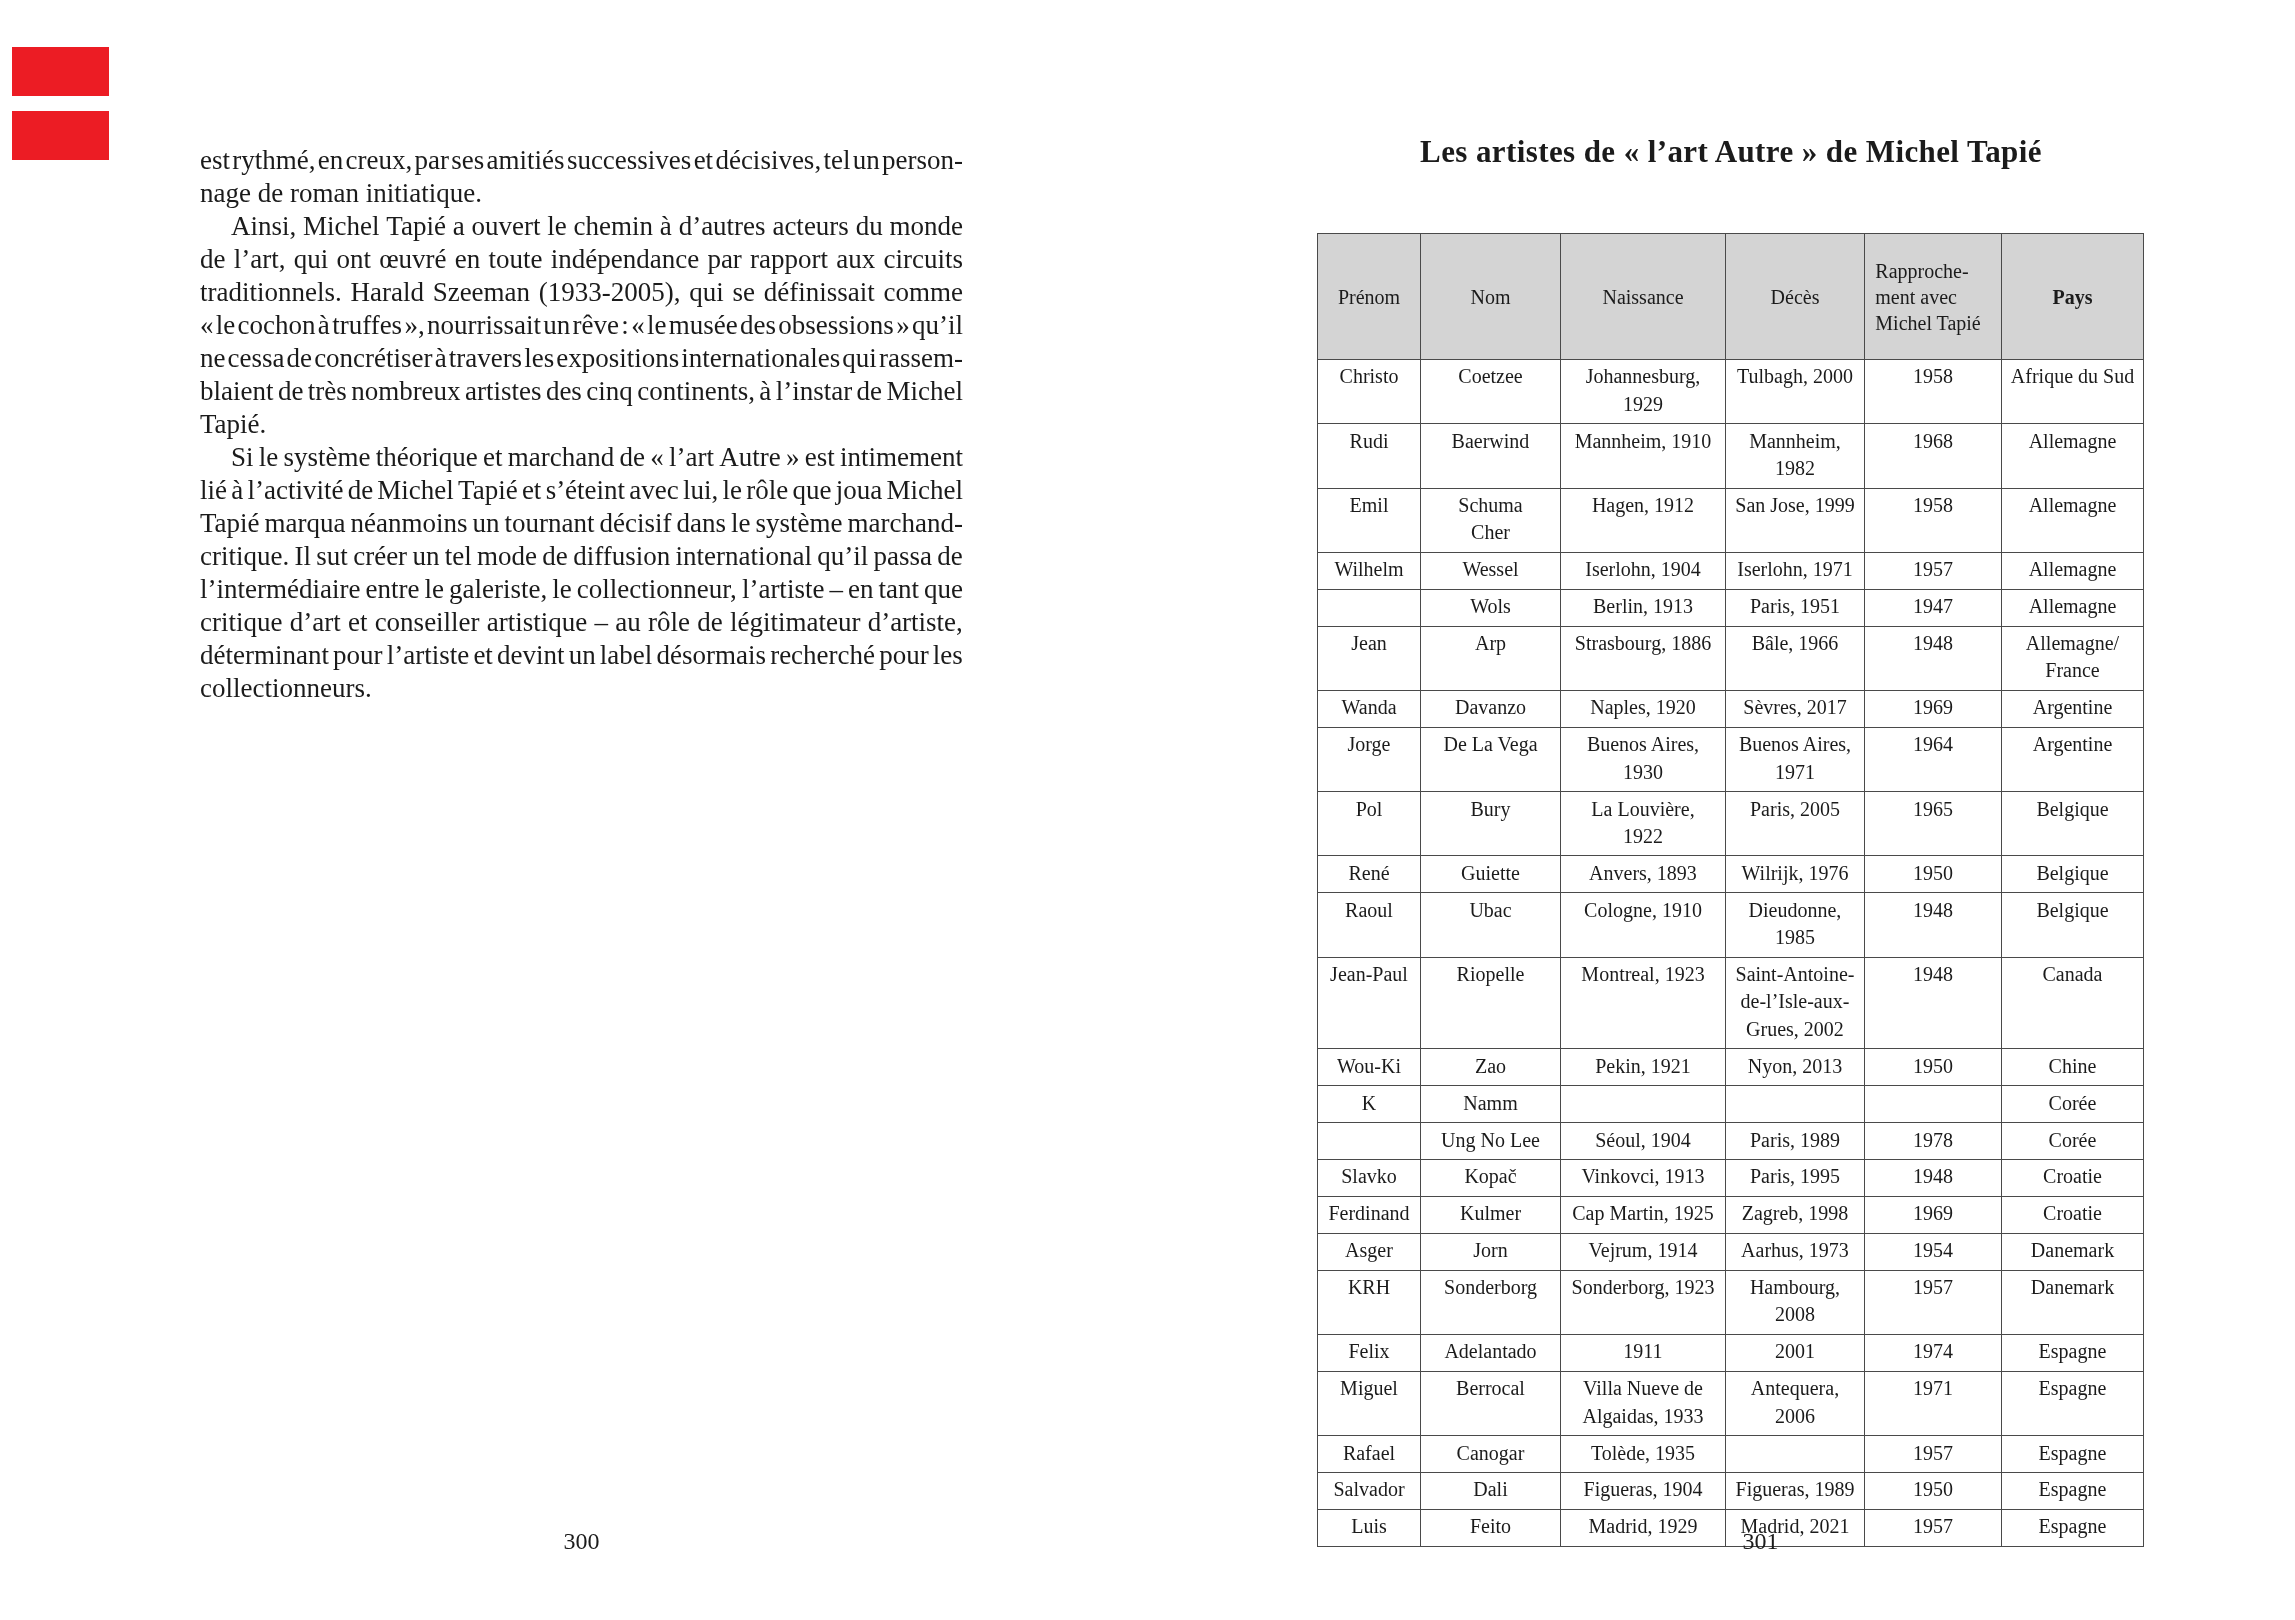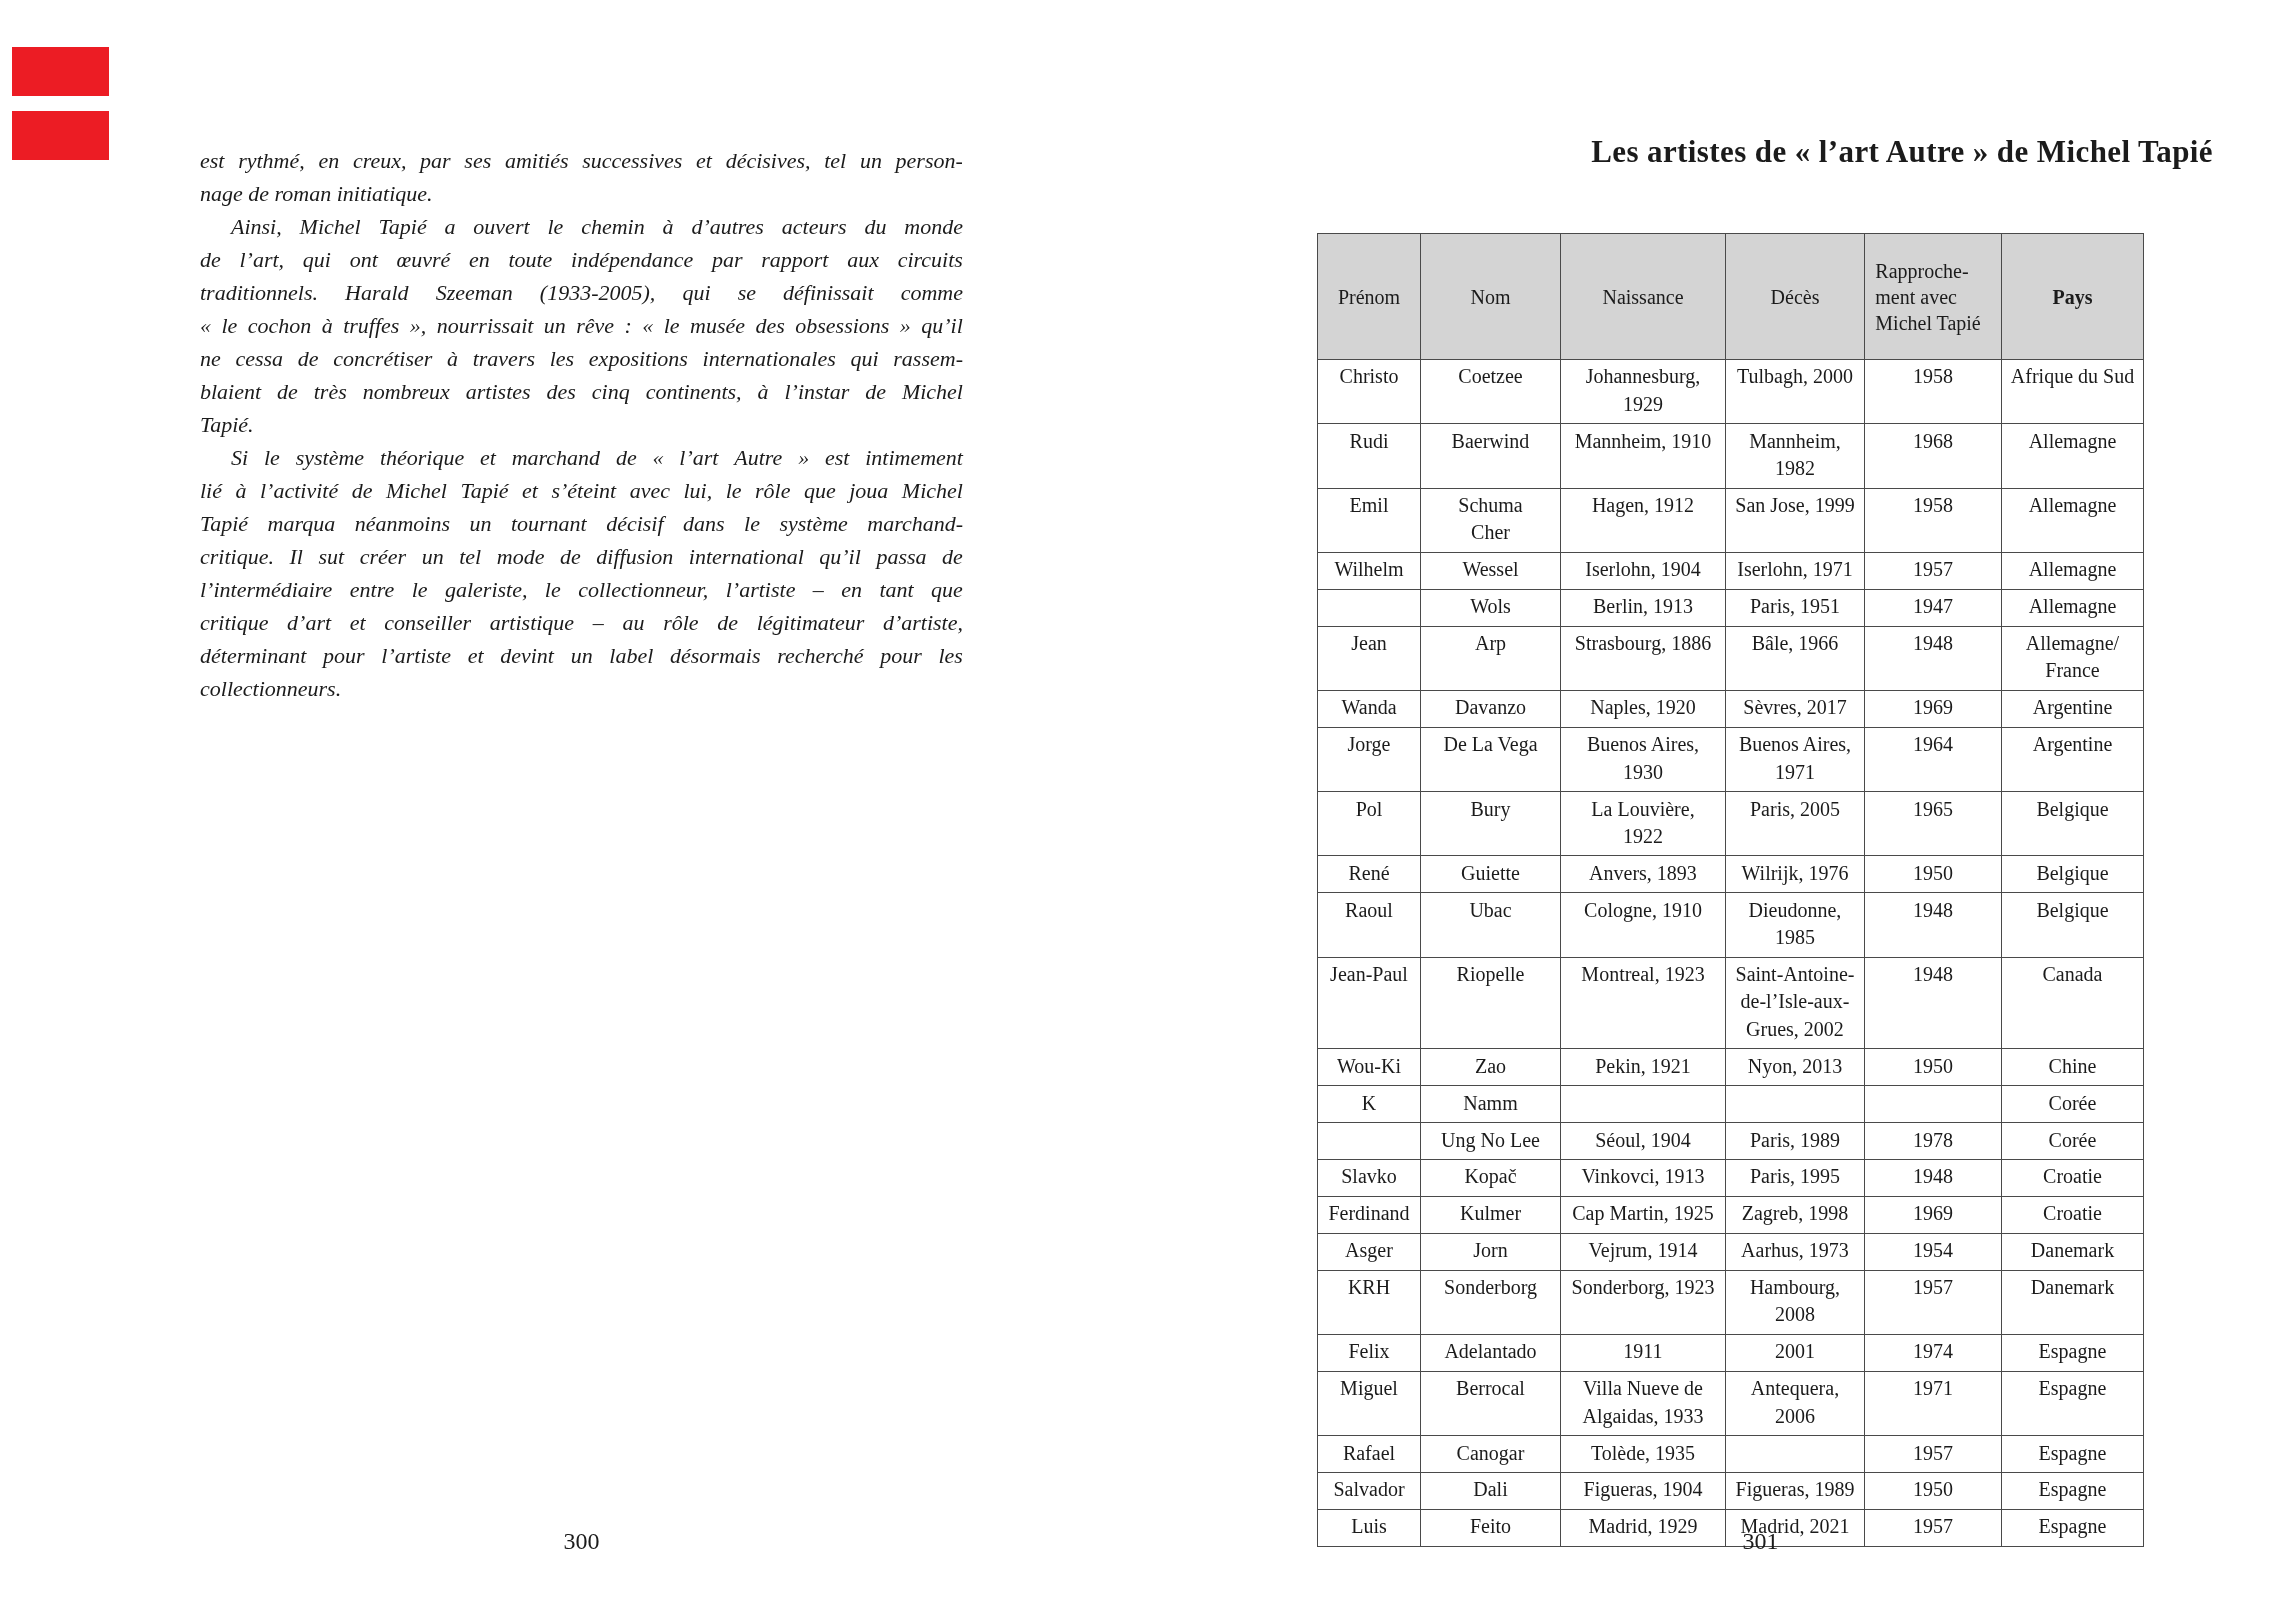--- a/index.html
+++ b/index.html
@@ -11,33 +11,33 @@
     color:#1b1b1b;
     overflow:hidden;
   }
   
   .red-mark{position:absolute;left:12px;width:97px;height:49px;background:#ec1c24;}
   .red-mark.m1{top:47px;}
   .red-mark.m2{top:111px;}
 
   
   .left-body{position:absolute;left:200px;top:144px;width:763px;}
-  .line{display:block;height:33px;line-height:33px;font-size:22px;white-space:nowrap;font-style:italic;}
+  .line{display:block;height:33px;line-height:33px;font-size:27px;white-space:nowrap;}
   .line.j{display:flex;justify-content:space-between;}
   .line.indent{padding-left:31px;}
 
   
   .pagenum{position:absolute;top:1528px;font-size:24px;text-align:center;}
   .pn-left{left:200px;width:763px;}
   .pn-right{left:1317px;width:887px;text-align:center;}
 
   
   .rtitle{
     position:absolute;left:1249px;top:134px;width:964px;
-    text-align:right;font-size:31px;font-weight:bold;letter-spacing:0.4px;
+    text-align:center;font-size:31px;font-weight:bold;letter-spacing:0.4px;
   }
 
   
   table.artists{
     position:absolute;left:1317px;top:233px;width:827px;
     border-collapse:collapse;table-layout:fixed;
     border:1.7px solid #4a4a4a;
   }
   table.artists th, table.artists td{border:0.9px solid #4a4a4a;}
   table.artists th{

